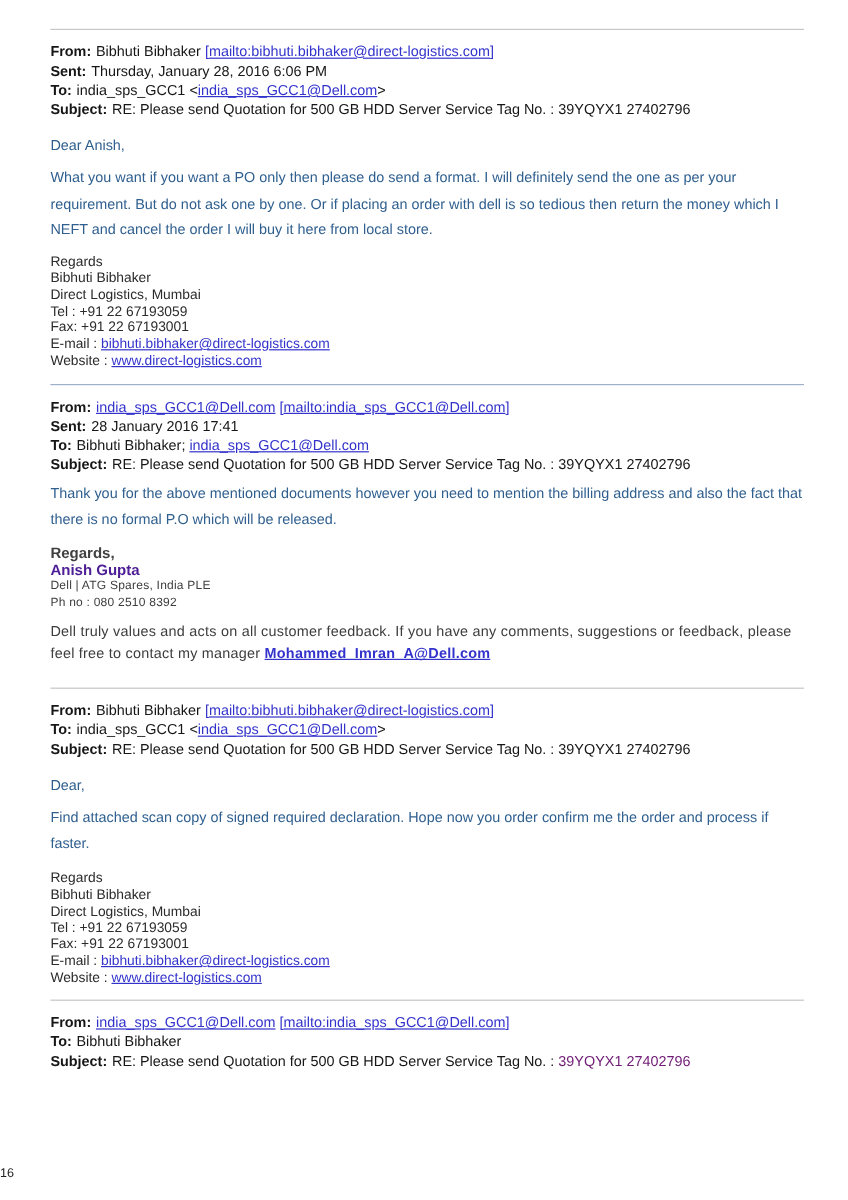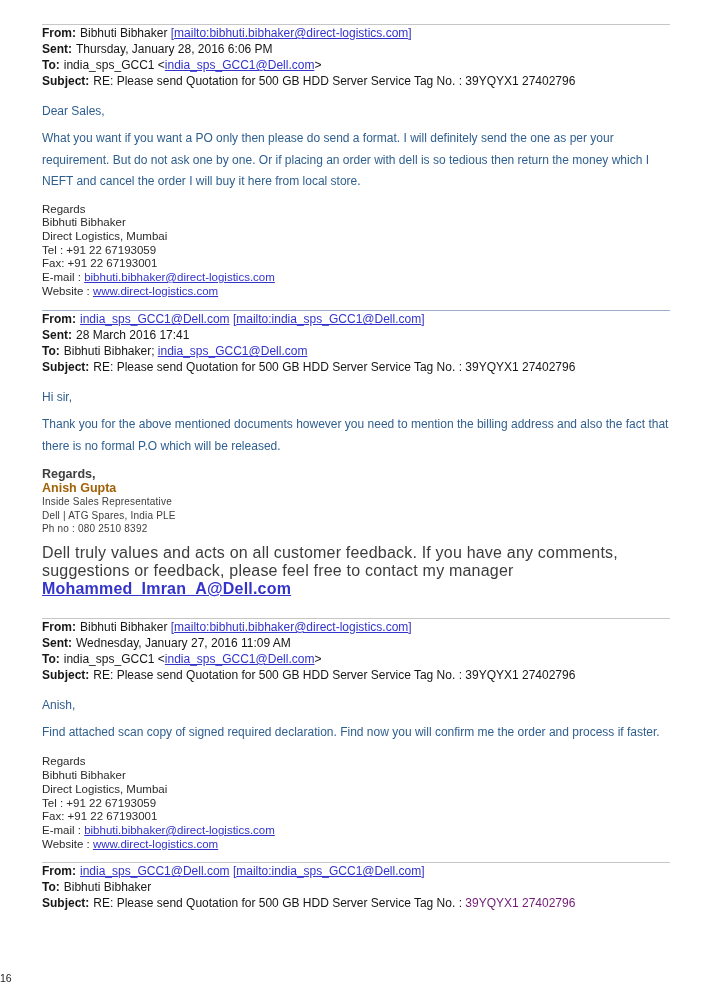--- a/index.html
+++ b/index.html
@@ -9,33 +9,33 @@
     width: 707px; height: 1000px;
     margin: 0 auto;
     background: #ffffff;
     padding: 24px 37px 0 42px;
     font-family: "Liberation Sans", sans-serif;
     color: #1a1a1a;
     overflow: hidden;
   }
   .rule { border: 0; border-top: 1px solid #c6c6c6; margin: 0; height: 0; }
   .rule-blue { border-top: 1px solid #9fb0c9; }
-  .ehdr { margin-top: 0; font-size: 12px; line-height: 16px; color: #161616; }
+  .ehdr { margin-top: 10px; font-size: 12px; line-height: 16px; color: #161616; }
   .hline { white-space: normal; }
   .lbl { font-weight: 700; margin-right: 4px; }
   .link { color: #3333cc; text-decoration: underline; cursor: pointer; }
   .bracket { color: #3333cc; }
   .greeting { margin-top: 12px; font-size: 12px; line-height: 21px; color: #2f5f8f; }
   .para { margin-top: 6px; font-size: 12px; line-height: 21.5px; color: #2f5f8f; max-width: 630px; }
   .sig { margin-top: 10px; font-size: 11.5px; line-height: 13.7px; color: #2b2b2b; }
   .sig-m12 { margin-top: 12px; }
   .sig2-closing { margin-top: 10px; font-size: 12.5px; line-height: 14px; font-weight: 700; color: #404040; }
-  .sig2-name { font-size: 12.5px; line-height: 14px; font-weight: 700; color: #a16207; }
+  .sig2-name { font-size: 12.5px; line-height: 14px; font-weight: 700; color: #4c1d95; }
   .sig2-small { font-size: 10px; line-height: 13.5px; color: #3d3d3d; font-weight: 400; letter-spacing: 0.2px; }
-  .disclaimer { margin-top: 8px; font-size: 16px; line-height: 18px; color: #3d3d3d; max-width: 640px; letter-spacing: 0.2px; }
+  .disclaimer { margin-top: 8px; font-size: 12px; line-height: 18px; color: #3d3d3d; max-width: 640px; letter-spacing: 0.2px; }
   .disclaimer .link { font-weight: 700; }
   .div2 { margin-top: 12px; }
   .div3 { margin-top: 20px; }
   .div4 { margin-top: 11px; }
   .faded { color: #701a75; }
   .pagenum {
     position: absolute; bottom: 16px; left: 0;
     width: 100%; 
     font-size: 10.5px; color: #222222;
   }
@@ -47,65 +47,62 @@
 
   <div class="rule"></div>
 
   <section>
     <div class="ehdr">
       <div class="hline"><span class="lbl">From:</span><span>Bibhuti Bibhaker</span> <span class="bracket">[</span><a class="link">mailto:bibhuti.bibhaker@direct-logistics.com</a><span class="bracket">]</span></div>
       <div class="hline"><span class="lbl">Sent:</span><span>Thursday, January 28, 2016 6:06 PM</span></div>
       <div class="hline"><span class="lbl">To:</span><span>india_sps_GCC1 &lt;</span><a class="link">india_sps_GCC1@Dell.com</a><span>&gt;</span></div>
       <div class="hline"><span class="lbl">Subject:</span><span>RE: Please send Quotation for 500 GB HDD Server Service Tag No. : 39YQYX1 27402796</span></div>
     </div>
-    <div class="greeting">Dear Sales,</div>
+    <div class="greeting">Dear Anish,</div>
     <div class="para">What you want if you want a PO only then please do send a format. I will definitely send the one as per your requirement. But do not ask one by one. Or if placing an order with dell is so tedious then return the money which I NEFT and cancel the order I will buy it here from local store.</div>
     <div class="sig">
       <div>Regards</div>
       <div>Bibhuti Bibhaker</div>
       <div>Direct Logistics, Mumbai</div>
       <div>Tel : +91 22 67193059</div>
       <div>Fax: +91 22 67193001</div>
       <div><span>E-mail : </span><a class="link">bibhuti.bibhaker@direct-logistics.com</a></div>
       <div><span>Website : </span><a class="link">www.direct-logistics.com</a></div>
     </div>
   </section>
 
   <div class="rule rule-blue div2"></div>
 
   <section>
     <div class="ehdr">
       <div class="hline"><span class="lbl">From:</span><a class="link">india_sps_GCC1@Dell.com</a><span class="bracket"> [</span><a class="link">mailto:india_sps_GCC1@Dell.com</a><span class="bracket">]</span></div>
-      <div class="hline"><span class="lbl">Sent:</span><span>28 March 2016 17:41</span></div>
+      <div class="hline"><span class="lbl">Sent:</span><span>28 January 2016 17:41</span></div>
       <div class="hline"><span class="lbl">To:</span><span>Bibhuti Bibhaker; </span><a class="link">india_sps_GCC1@Dell.com</a></div>
       <div class="hline"><span class="lbl">Subject:</span><span>RE: Please send Quotation for 500 GB HDD Server Service Tag No. : 39YQYX1 27402796</span></div>
     </div>
-    <div class="greeting">Hi sir,</div>
     <div class="para">Thank you for the above mentioned documents however you need to mention the billing address and also the fact that there is no formal P.O which will be released.</div>
     <div>
       <div class="sig2-closing">Regards,</div>
       <div class="sig2-name">Anish Gupta</div>
-      <div class="sig2-small">Inside Sales Representative</div>
       <div class="sig2-small">Dell | ATG Spares, India PLE</div>
       <div class="sig2-small">Ph no : 080 2510 8392</div>
     </div>
     <div class="disclaimer"><span>Dell truly values and acts on all customer feedback.  If you have any comments, suggestions or feedback, please feel free to contact my manager </span><a class="link">Mohammed_Imran_A@Dell.com</a></div>
   </section>
 
   <div class="rule div3"></div>
 
   <section>
     <div class="ehdr">
       <div class="hline"><span class="lbl">From:</span><span>Bibhuti Bibhaker</span> <span class="bracket">[</span><a class="link">mailto:bibhuti.bibhaker@direct-logistics.com</a><span class="bracket">]</span></div>
-      <div class="hline"><span class="lbl">Sent:</span><span>Wednesday, January 27, 2016 11:09 AM</span></div>
       <div class="hline"><span class="lbl">To:</span><span>india_sps_GCC1 &lt;</span><a class="link">india_sps_GCC1@Dell.com</a><span>&gt;</span></div>
       <div class="hline"><span class="lbl">Subject:</span><span>RE: Please send Quotation for 500 GB HDD Server Service Tag No. : 39YQYX1 27402796</span></div>
     </div>
-    <div class="greeting">Anish,</div>
-    <div class="para">Find attached scan copy of signed required declaration. Find now you will confirm me the order and process if faster.</div>
+    <div class="greeting">Dear,</div>
+    <div class="para">Find attached scan copy of signed required declaration. Hope now you order confirm me the order and process if faster.</div>
     <div class="sig sig-m12">
       <div>Regards</div>
       <div>Bibhuti Bibhaker</div>
       <div>Direct Logistics, Mumbai</div>
       <div>Tel : +91 22 67193059</div>
       <div>Fax: +91 22 67193001</div>
       <div><span>E-mail : </span><a class="link">bibhuti.bibhaker@direct-logistics.com</a></div>
       <div><span>Website : </span><a class="link">www.direct-logistics.com</a></div>
     </div>
   </section>

